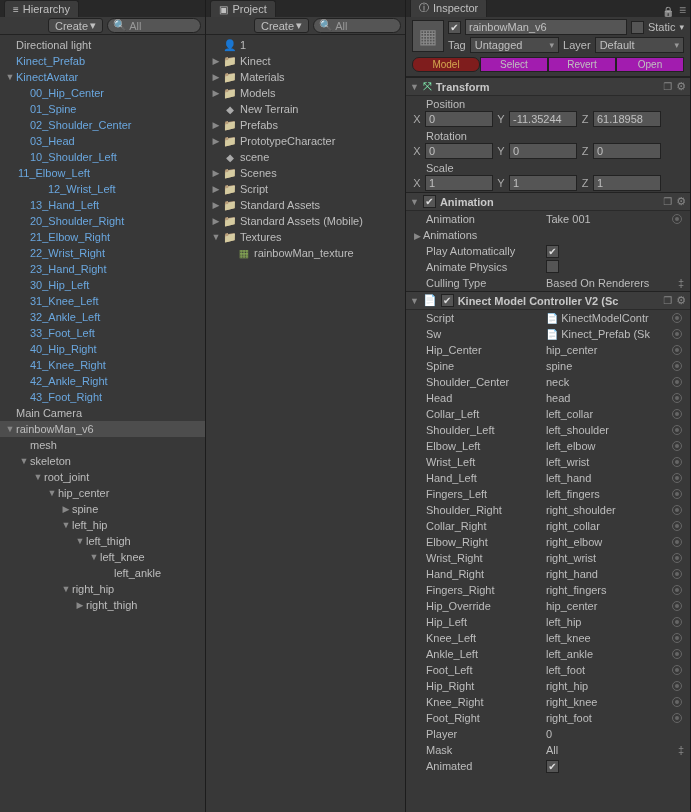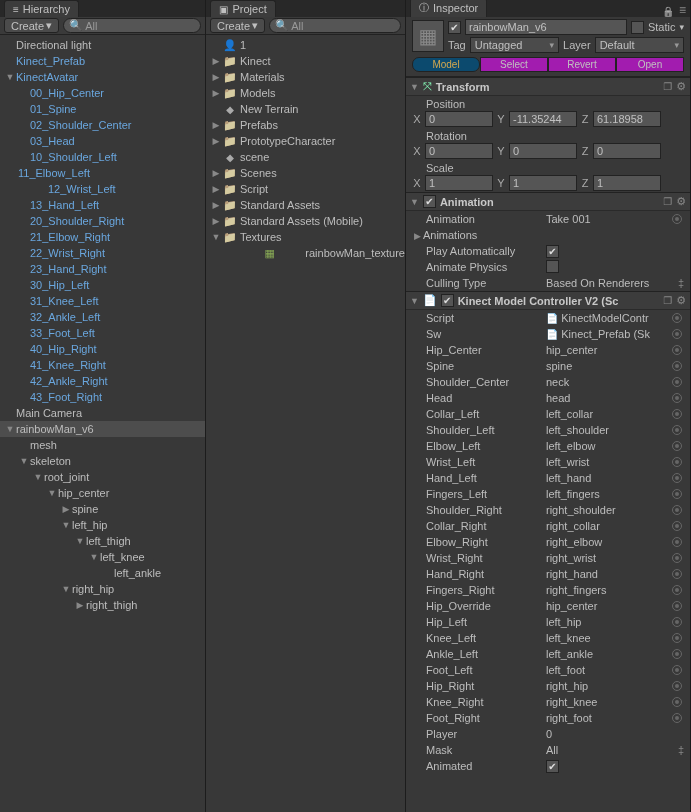--- a/index.html
+++ b/index.html
@@ -5,21 +5,21 @@
   * { box-sizing: border-box; margin: 0; padding: 0; font-family: Arial, sans-serif; font-size: 11px; }
   body { background: #383838; color: #bdbdbd; width: 691px; height: 812px; overflow: hidden; display: flex; }
   .panel { display: flex; flex-direction: column; border-right: 1px solid #1c1c1c; }
   .hierarchy-panel { width: 206px; }
   .project-panel { width: 200px; }
   .inspector-panel { flex: 1; }
   .tab-bar { display: flex; background: #282828; height: 17px; align-items: flex-end; padding-left: 4px; }
   .tab { background: #3c3c3c; padding: 2px 8px; display: flex; align-items: center; gap: 4px; border: 1px solid #222; border-bottom: none; border-radius: 3px 3px 0 0; font-size: 10px; color: #c0c0c0; }
   .tab .icon { font-size: 10px; }
   .toolbar { display: flex; align-items: center; gap: 4px; padding: 2px 4px; height: 18px; background: #3a3a3a; border-bottom: 1px solid #222; font-size: 10px; }
-  .create-btn { background: #4b4b4b; border: 1px solid #222; border-radius: 3px; padding: 0 6px; font-size: 10px; color: #c0c0c0; display:flex; align-items:center; gap:2px;}
+  .create-btn { background: #4b4b4b; border: 1px solid #222; border-radius: 3px; padding: 0 6px; font-size: 10px; color: #c0c0c0; display:flex; align-items:center; gap:2px;margin-left:44px;}
   .search-box { flex: 1; background: #555; border: 1px solid #222; border-radius: 8px; padding: 0 6px; font-size: 10px; color: #999; display:flex; align-items:center; gap:2px;}
   .tree { flex: 1; overflow: auto; padding-top: 2px; }
   .tree-item { display: flex; align-items: center; height: 16px; padding-left: 4px; cursor: default; white-space: nowrap; }
   .tree-item .arrow { width: 12px; font-size: 9px; color: #888; display: inline-block; text-align: center; }
   .tree-item .icon { width: 16px; height: 14px; display: inline-flex; align-items:center; justify-content:center; margin-right: 2px; }
   .tree-item .label { font-size: 11px; }
   .tree-item.blue .label { color: #6aa7df; }
   .tree-item.selected { background: #4d4d4d; }
   .folder-icon::before { content: "📁"; font-size: 11px; filter: grayscale(0.6) brightness(0.9); }
   .scene-icon::before { content: "◆"; font-size:10px; color:#aaa; }
@@ -28,21 +28,21 @@
   
   .insp-header { background: #383838; border-bottom:1px solid #222; }
   .insp-row { display: flex; align-items: center; padding: 2px 6px; gap:4px; }
   .insp-cube { width:32px; height:32px; background:#555; border:1px solid #222; display:flex; align-items:center; justify-content:center; font-size:20px; color:#888; }
   .checkbox { width:13px; height:13px; background:#555; border:1px solid #222; display:inline-flex; align-items:center; justify-content:center; font-size:10px; color:#ddd; }
   .text-input { background:#555; border:1px solid #222; color:#c0c0c0; padding:1px 3px; font-size:11px; height:16px; }
   .dropdown { background:#4b4b4b; border:1px solid #222; color:#c0c0c0; padding:1px 4px; font-size:11px; height:16px; display:flex; align-items:center; justify-content:space-between; gap:2px;}
   .dropdown::after { content:"▾"; font-size:9px; color:#999; margin-left:2px;}
   .btn-row { display:flex; gap:0; padding:2px 6px 4px;}
   .btn-row .btn { flex:1; background:#a21caf; border:1px solid #222; padding:1px 0; text-align:center; font-size:10px; color:#c0c0c0;}
-  .btn-row .btn.active { color:#d4a84f; background:#0c4a6e;border-radius:7px;}
+  .btn-row .btn.active { color:#d4a84f; background:#7f1d1d;border-radius:7px;}
   .component-header { background:#3c3c3c; display:flex; align-items:center; padding:2px 4px; border-top:1px solid #222; border-bottom:1px solid #2a2a2a; gap:4px;}
   .component-header .arrow { font-size:9px; color:#888;}
   .component-header .title { font-weight:bold; font-size:11px; color:#c8c8c8; flex:1;}
   .component-header .help-icon { font-size:10px; color:#888;}
   .prop-row { display:flex; align-items:center; padding:1px 6px; gap:4px; height:16px;}
   .prop-label { width:130px; font-size:11px; color:#bdbdbd; padding-left:14px;}
   .prop-value { flex:1; font-size:11px; color:#bdbdbd;}
   .vec3-row { display:flex; align-items:center; padding:1px 6px; gap:3px; }
   .vec3-row .axis { font-size:11px; color:#aaa; width:10px; text-align:center;}
   .vec3-row input { width:68px; }
@@ -297,21 +297,21 @@
       <div class="tree-item" style="padding-left: 4px;">
         <span class="arrow">▶</span>
         <span class="icon folder-icon"></span>
         <span class="label">Standard Assets (Mobile)</span>
       </div>
       <div class="tree-item" style="padding-left: 4px;">
         <span class="arrow">▼</span>
         <span class="icon folder-icon"></span>
         <span class="label">Textures</span>
       </div>
-      <div class="tree-item" style="padding-left: 18px; justify-content: space-between;">
+      <div class="tree-item" style="padding-left: 18px;">
         <span class="arrow"></span>
         <span class="icon tex-icon"></span>
         <span class="label">rainbowMan_texture</span>
       </div>
     </div>
 </div>
 
 <div class="panel inspector-panel">
   <div class="tab-bar">
     <div class="tab">

